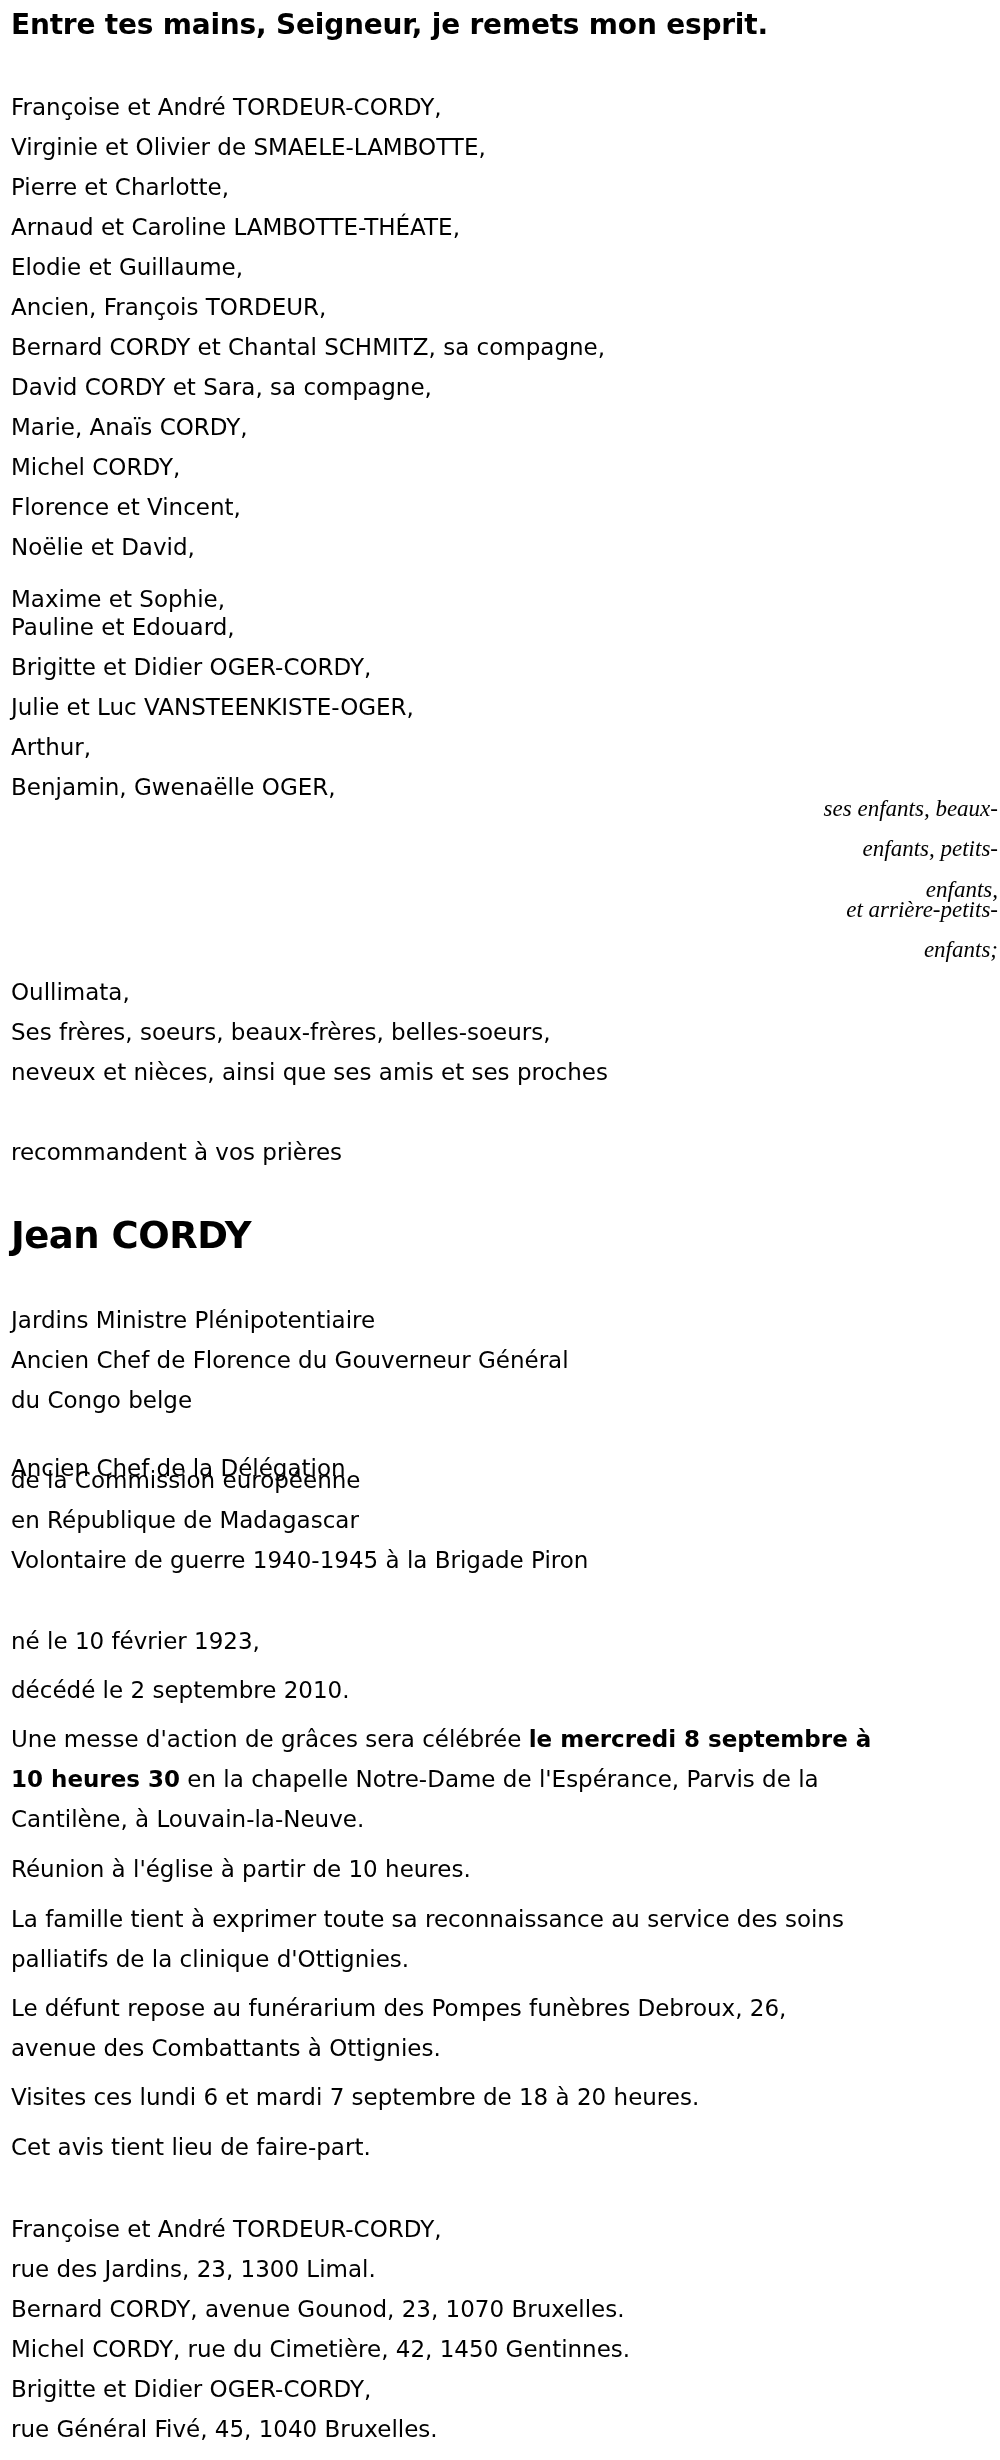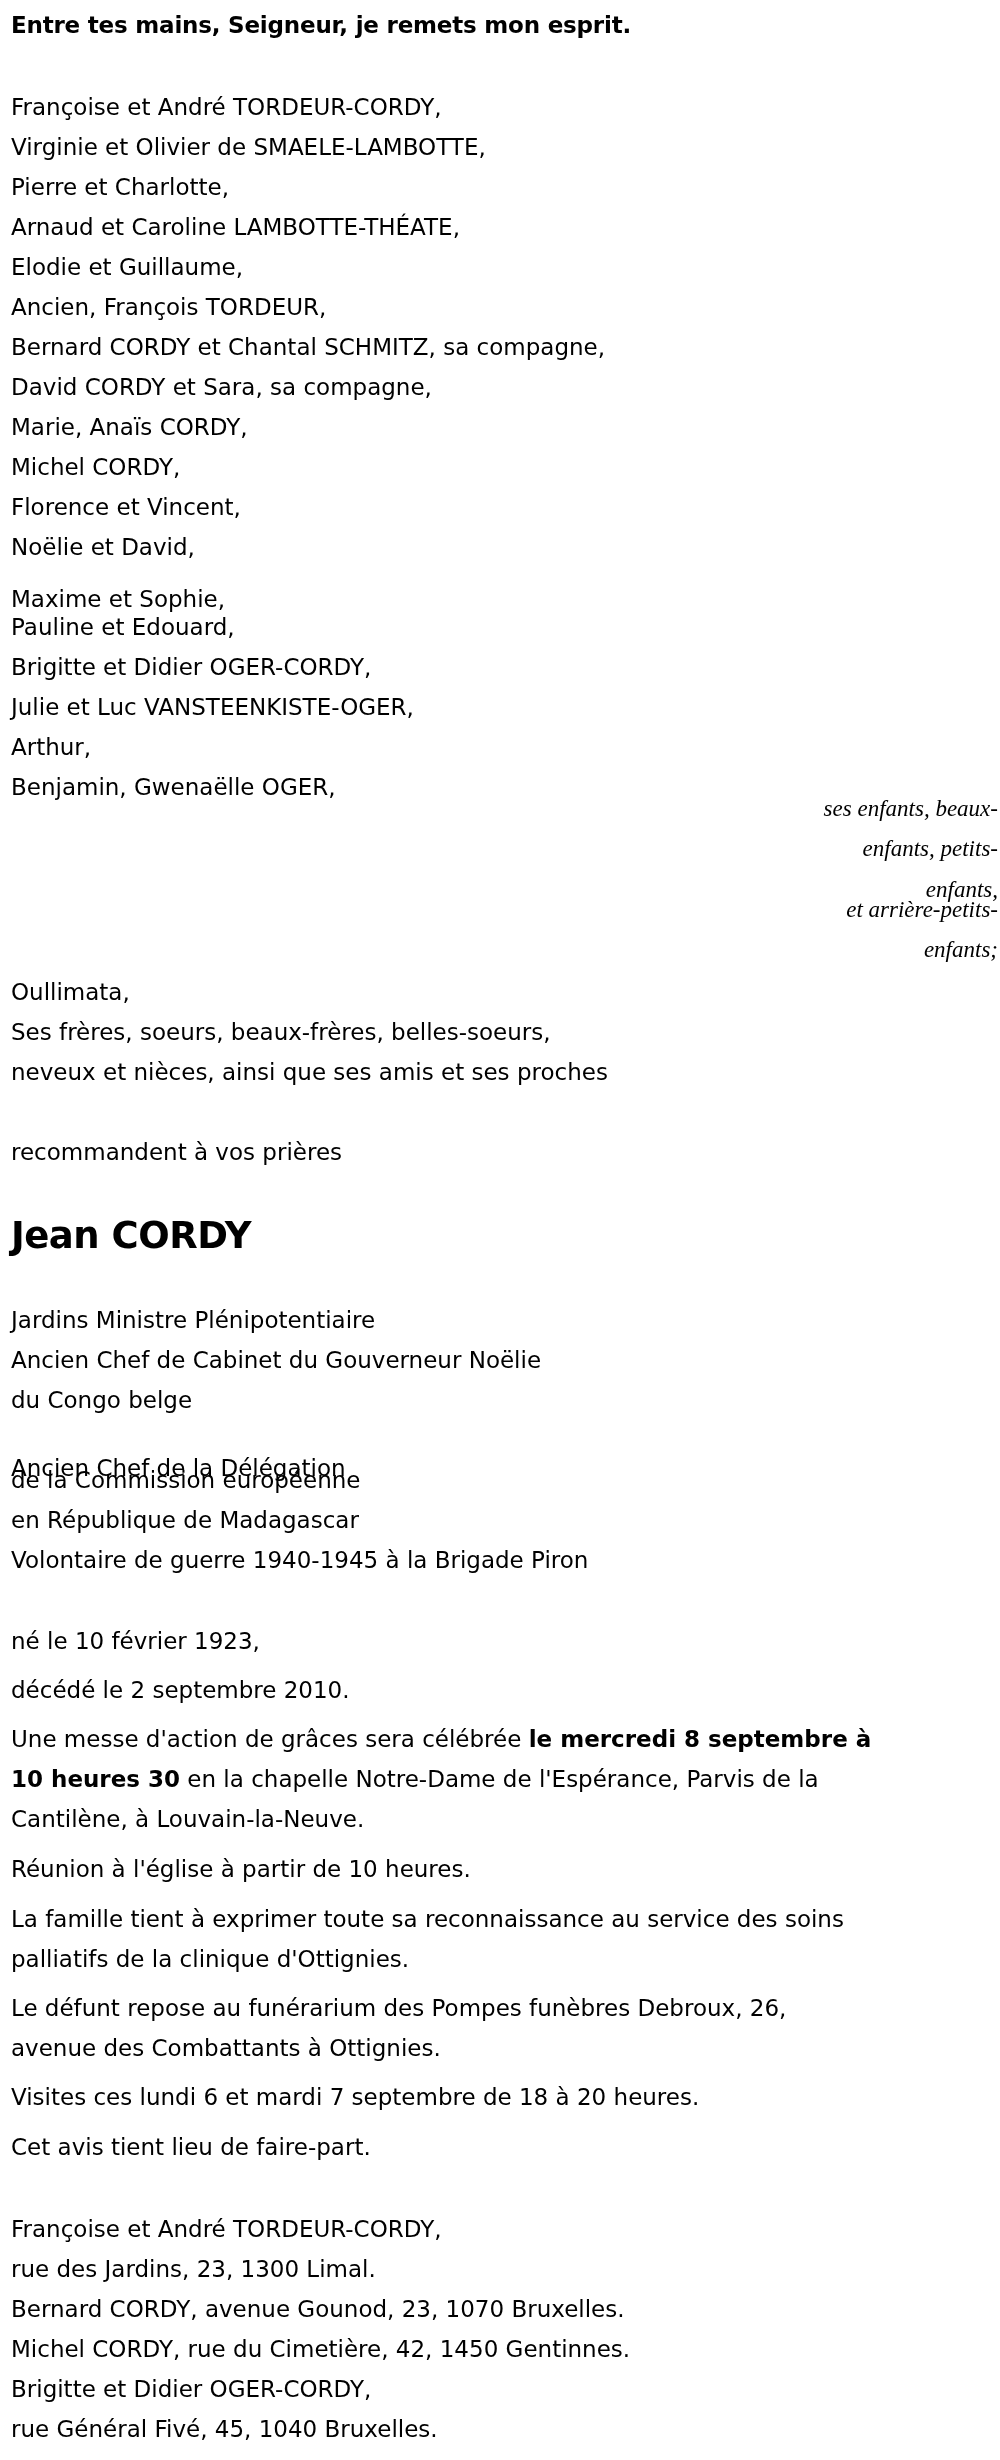--- a/index.html
+++ b/index.html
@@ -19,21 +19,21 @@
   .ln {
     position: absolute;
     left: 11px;
     white-space: nowrap;
     line-height: 30px;
     height: 30px;
   }
   .b { font-weight: bold; }
   .heading {
     font-weight: bold;
-    font-size: 23px;
+    font-size: 28px;
     letter-spacing: -0.2px;
   }
   .name {
     font-weight: bold;
     font-size: 37px;
     line-height: 46px;
     height: 46px;
     letter-spacing: -0.5px;
   }
   .ital {
@@ -86,21 +86,21 @@
     <div class="ln" style="top:1017px">Ses frères, soeurs, beaux-frères, belles-soeurs,</div>
     <div class="ln" style="top:1057px">neveux et nièces, ainsi que ses amis et ses proches</div>
   </div>
 
   <div class="ln" style="top:1137px">recommandent à vos prières</div>
 
   <div class="ln name" style="top:1213px">Jean CORDY</div>
 
   <div>
     <div class="ln" style="top:1305px">Jardins Ministre Plénipotentiaire</div>
-    <div class="ln" style="top:1345px">Ancien Chef de Cabinet du Gouverneur Noëlie</div>
+    <div class="ln" style="top:1345px">Ancien Chef de Florence du Gouverneur Général</div>
     <div class="ln" style="top:1385px">du Congo belge</div>
     <div class="ln" style="top:1453px">Ancien Chef de la Délégation</div>
     <div class="ln" style="top:1465px">de la Commission européenne</div>
     <div class="ln" style="top:1505px">en République de Madagascar</div>
     <div class="ln" style="top:1545px">Volontaire de guerre 1940-1945 à la Brigade Piron</div>
   </div>
 
   <div class="ln" style="top:1626px">né le 10 février 1923,</div>
   <div class="ln" style="top:1675px">décédé le 2 septembre 2010.</div>
 

